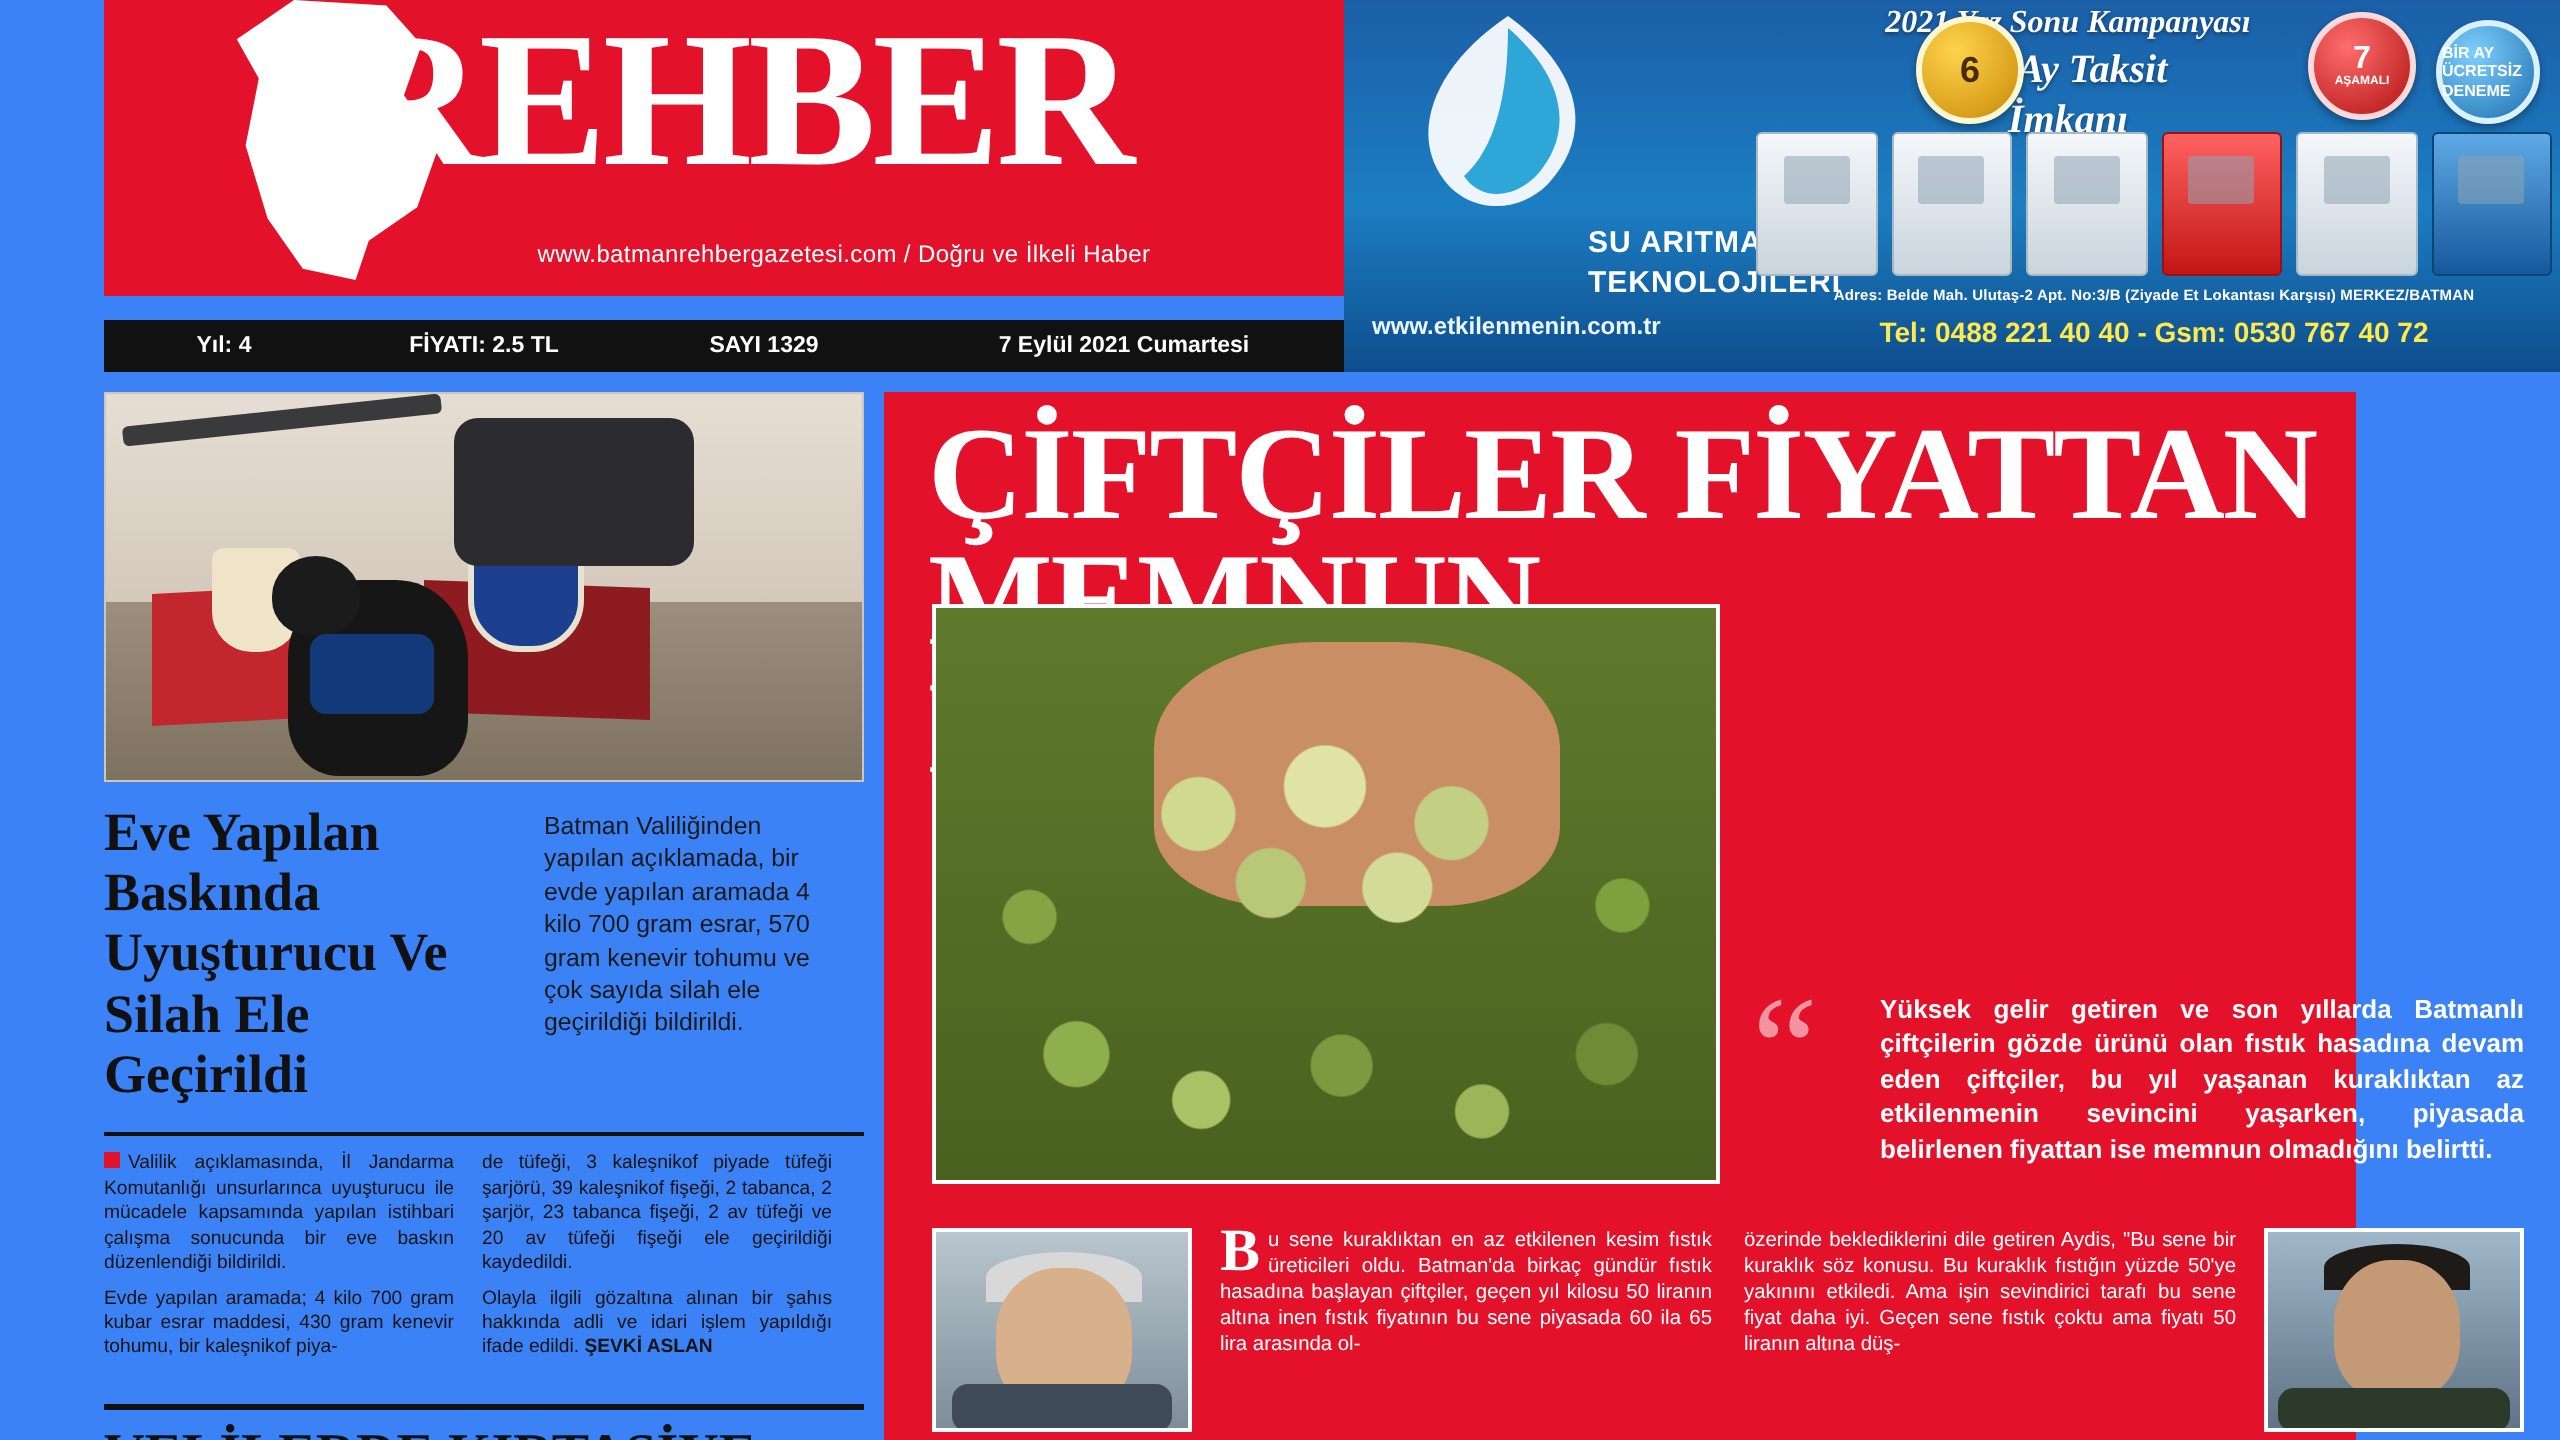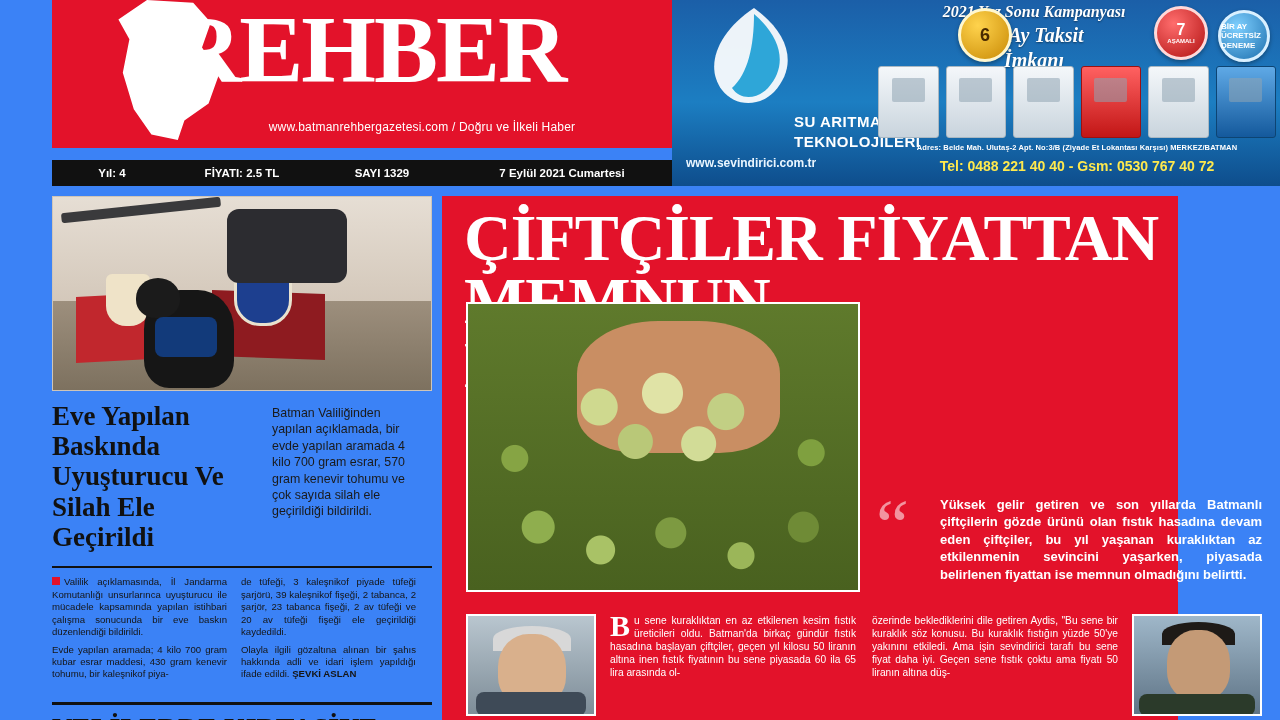--- a/index.html
+++ b/index.html
@@ -214,21 +214,21 @@
     <span class="ib-issue">SAYI 1329</span>
     <span class="ib-date">7 Eylül 2021 Cumartesi</span>
   </div>
 
   <div class="ad">
     <svg class="ad-leaf" viewBox="0 0 120 110">
       <path d="M60 4 C96 30 104 62 80 88 C64 104 40 102 28 86 C10 62 24 28 60 4 Z" fill="#ffffff" opacity="0.92"></path>
       <path d="M60 10 C88 34 94 62 74 84 C62 96 46 96 38 84 C54 70 60 42 60 10 Z" fill="#2ea6d8"></path>
     </svg>
     <div class="ad-brandsub">SU ARITMA<br>TEKNOLOJİLERİ</div>
-    <div class="ad-url">www.sevindirici.com.tr</div>
+    <div class="ad-url">www.etkilenmenin.com.tr</div>
 
     <div class="ad-headline">
       <span class="l1">2021 Yaz Sonu Kampanyası</span><br>
       <span>12 Ay Taksit</span><br>
       <span>İmkanı</span>
     </div>
 
     <div class="ad-badge b1">6</div>
     <div class="ad-badge b2">
       <span>7</span>

